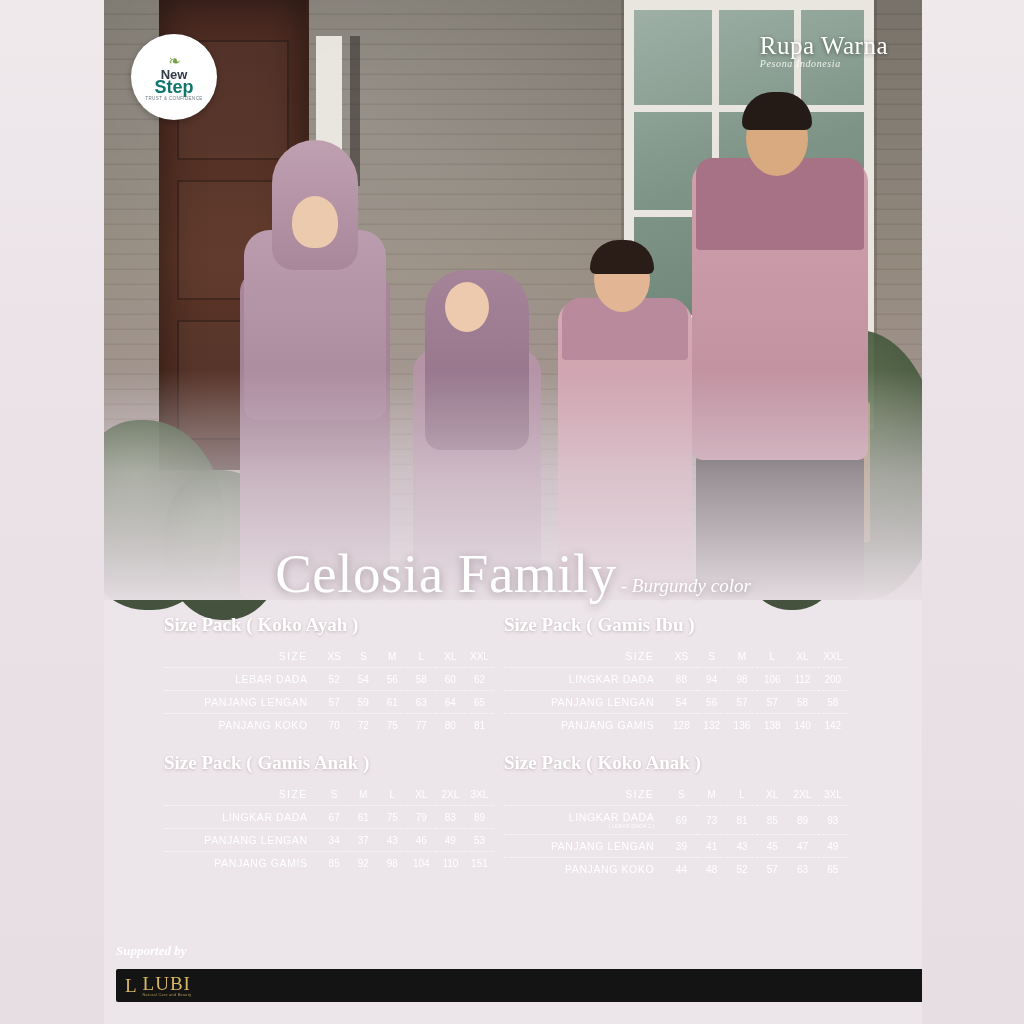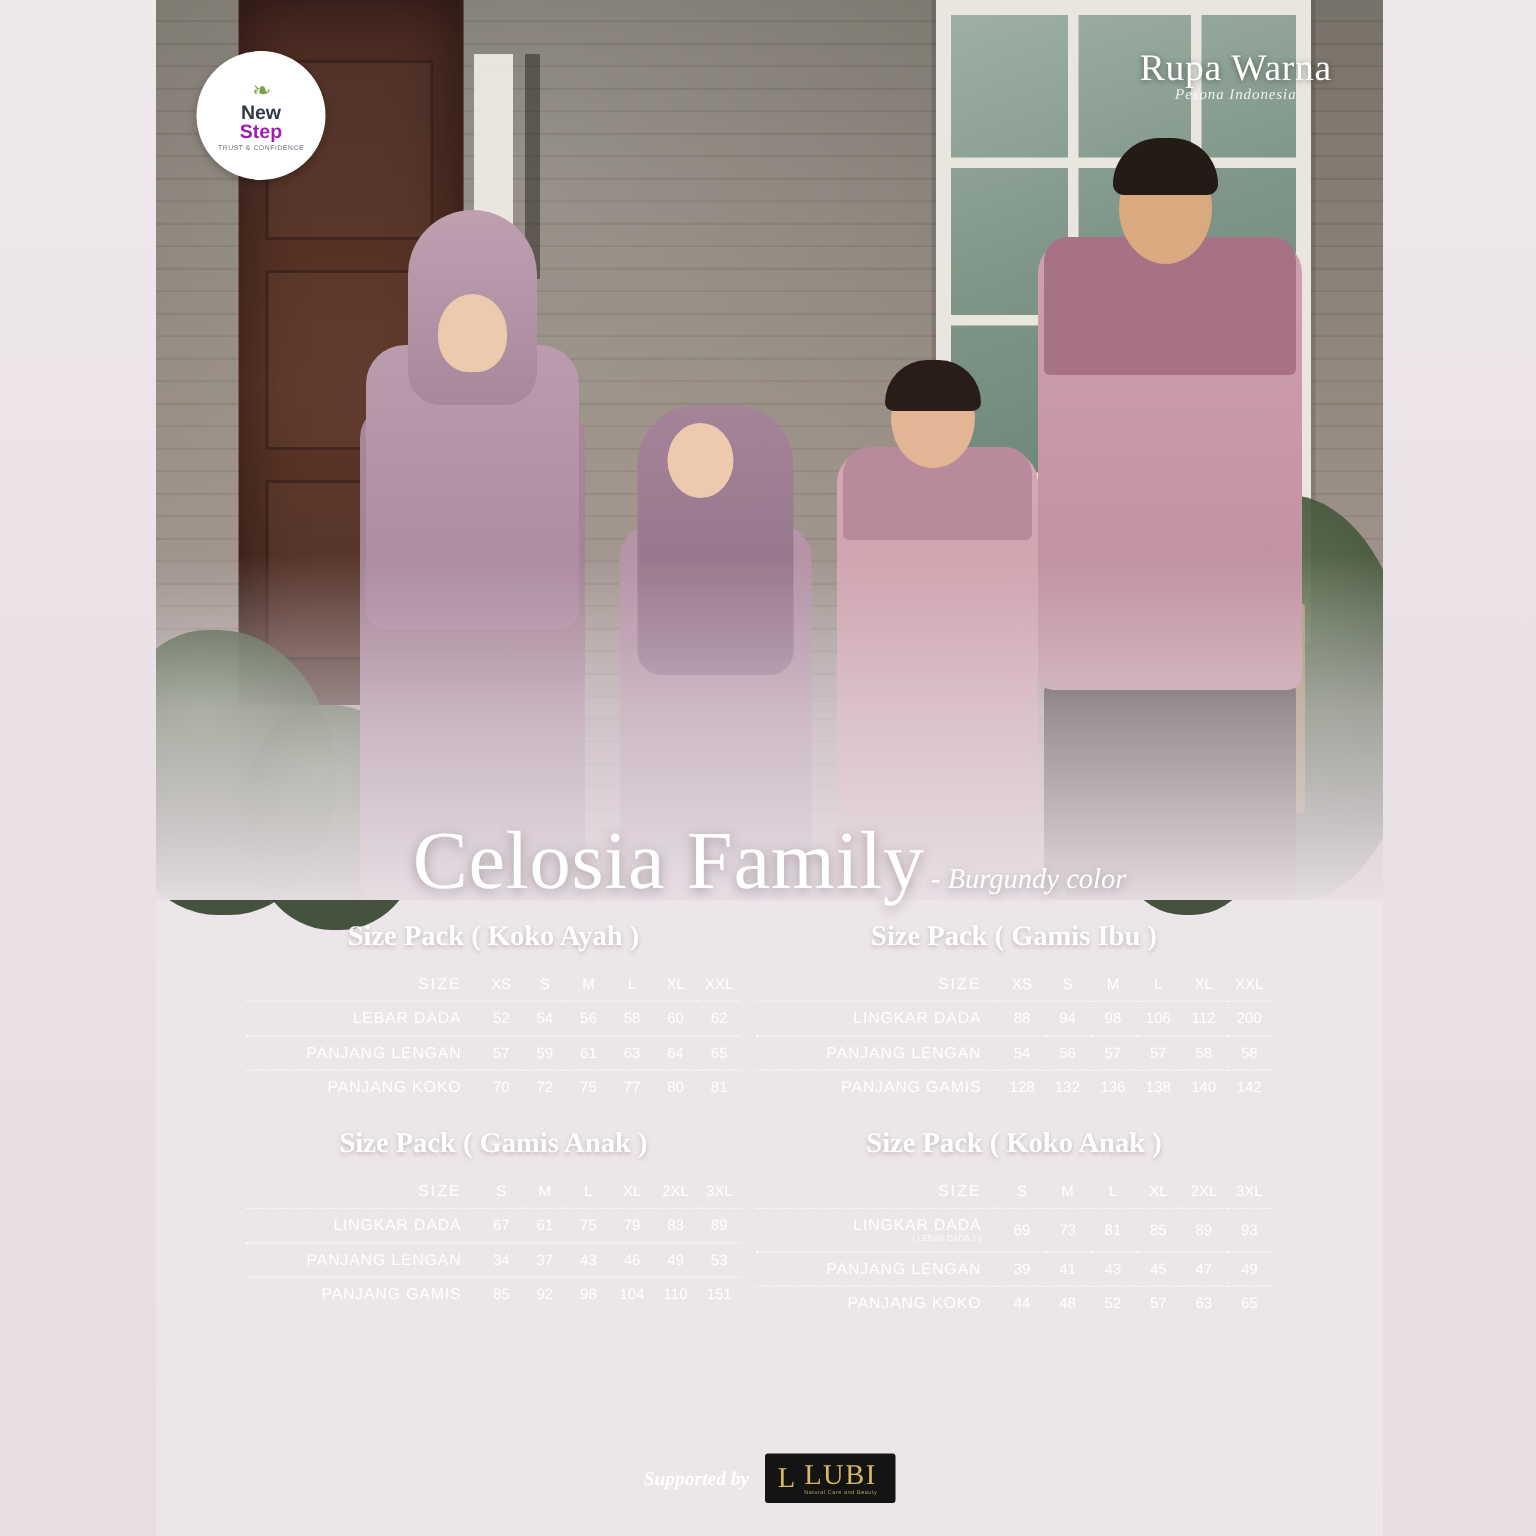--- a/index.html
+++ b/index.html
@@ -86,24 +86,24 @@
   }
   
   .badge {
     position: absolute; left: 27px; top: 34px; width: 86px; height: 86px;
     border-radius: 50%; background: #ffffff;
     display: flex; flex-direction: column; align-items: center; justify-content: center;
     box-shadow: 0 2px 6px rgba(0,0,0,.25);
   }
   .badge .leafmark { font-size: 15px; color: #7aa04a; line-height: 1; letter-spacing: -1px; }
   .badge .bn1 { font-size: 13px; font-weight: bold; color: #2f3a46; line-height: 13px; }
-  .badge .bn2 { font-size: 13px; font-weight: bold; color: #a21caf; line-height: 13px; }
+  .badge .bn2 { font-size: 18px; font-weight: bold; color: #0f766e; line-height: 13px; }
   .badge .bn3 { font-size: 4.5px; color: #6c757d; letter-spacing: .4px; margin-top: 2px; }
   .brand {
-    position: absolute; right: 34px; top: 32px; text-align: center; color: #fff;
+    position: absolute; right: 34px; top: 32px; text-align: left; color: #fff;
   }
   .brand .b1 {
     font-family: "Liberation Serif", serif; font-size: 25px; letter-spacing: .5px;
     text-shadow: 0 1px 4px rgba(0,0,0,.45);
   }
   .brand .b2 {
     font-family: "Liberation Serif", serif; font-style: italic; font-size: 10px;
     opacity: .85; margin-top: -2px; letter-spacing: .6px;
   }
   
@@ -120,40 +120,40 @@
     color: #ffffff; margin-left: 4px; text-shadow: 0 2px 6px rgba(90,70,80,.4);
   }
   
   .tables {
     position: absolute; left: 0; top: 600px; width: 818px; height: 424px;
     color: #ffffff;
   }
   .tbl-block { position: absolute; }
   .tbl-title {
     font-family: "Liberation Serif", serif; font-size: 19px; font-weight: bold;
-    color: #ffffff; text-align: center; margin-bottom: 9px;
+    color: #ffffff; margin-bottom: 9px;
     text-shadow: 0 1px 3px rgba(120,100,110,.35);
   }
   table.sz { border-collapse: collapse; width: 100%; }
   table.sz td, table.sz th {
     font-size: 10px; color: #fff; font-weight: normal;
     padding: 5px 2px; text-align: center;
     border-bottom: 1px dotted rgba(255,255,255,.7);
   }
   table.sz tr:last-child td { border-bottom: none; }
   table.sz td.lbl, table.sz th.lbl {
     text-align: right; padding-right: 12px; letter-spacing: .6px; width: 150px;
     font-size: 10.5px;
   }
   table.sz th.lbl { letter-spacing: 1.4px; }
   table.sz .sub { font-size: 5.5px; display: block; opacity: .85; letter-spacing: 0; }
   table.sz td.val, table.sz th.val { width: 28px; }
   .support {
-    position: absolute; left: 0; bottom: 22px; width: 818px;
-    display: flex; align-items: center; justify-content: center; gap: 10px;
+    position: absolute; left: 12px; bottom: 22px; width: 818px;
+    display: flex; justify-content: center; gap: 10px; flex-direction: column;
   }
   .support .sup-txt {
     font-family: "Liberation Serif", serif; font-style: italic; font-weight: bold;
     font-size: 13px; color: #ffffff;
   }
   .lubi {
     background: #141414; color: #d7b963; padding: 5px 12px 5px 9px;
     display: flex; align-items: center; gap: 6px; border-radius: 2px;
   }
   .lubi .l-mark { font-family: "Liberation Serif", serif; font-size: 19px; color: #d7b963; line-height: 1; }

